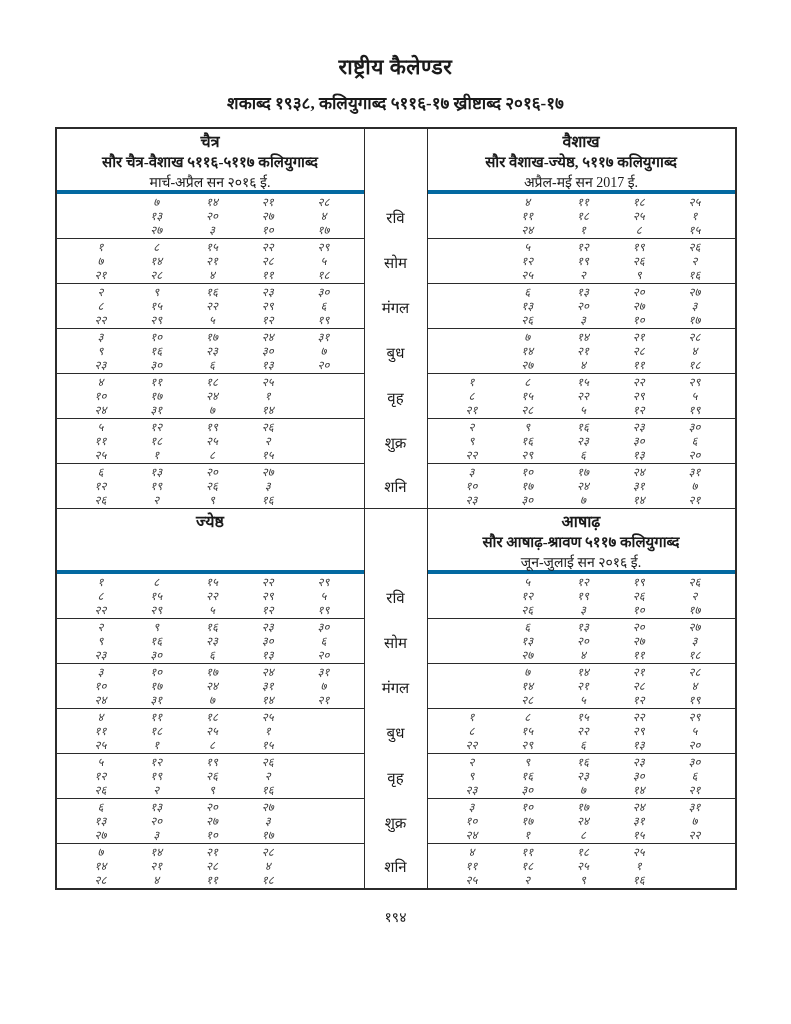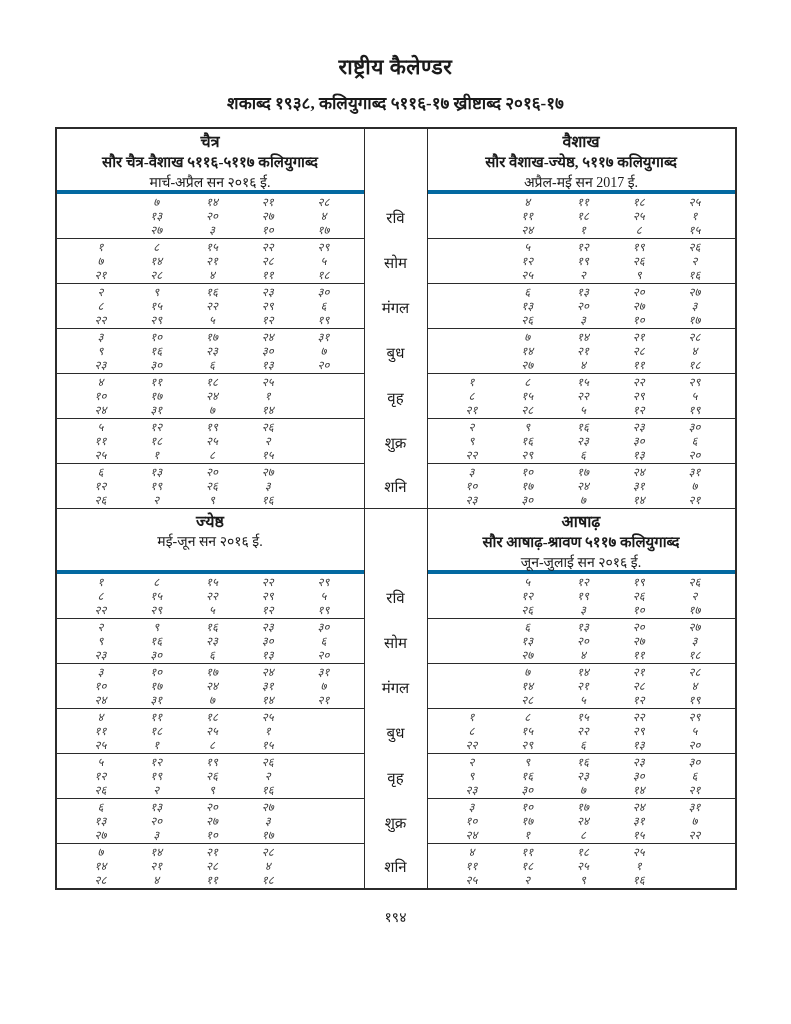--- a/index.html
+++ b/index.html
@@ -439,21 +439,20 @@
               <div class="num">१४</div>
               <div class="num">२१</div>
             </div>
           </div>
         </div>
     </div>
     <div class="half bottom">
       <div class="panel" id="panel-2">
           <div class="panel-header">
             <div class="month-name">ज्येष्ठ</div>
-            <div class="greg-line">मई-जून सन २०१६ ई.</div>
           </div>
           <div class="day-row">
             <div class="num-line">
               <div class="num">१</div>
               <div class="num">८</div>
               <div class="num">१५</div>
               <div class="num">२२</div>
               <div class="num">२९</div>
             </div>
             <div class="num-line">

